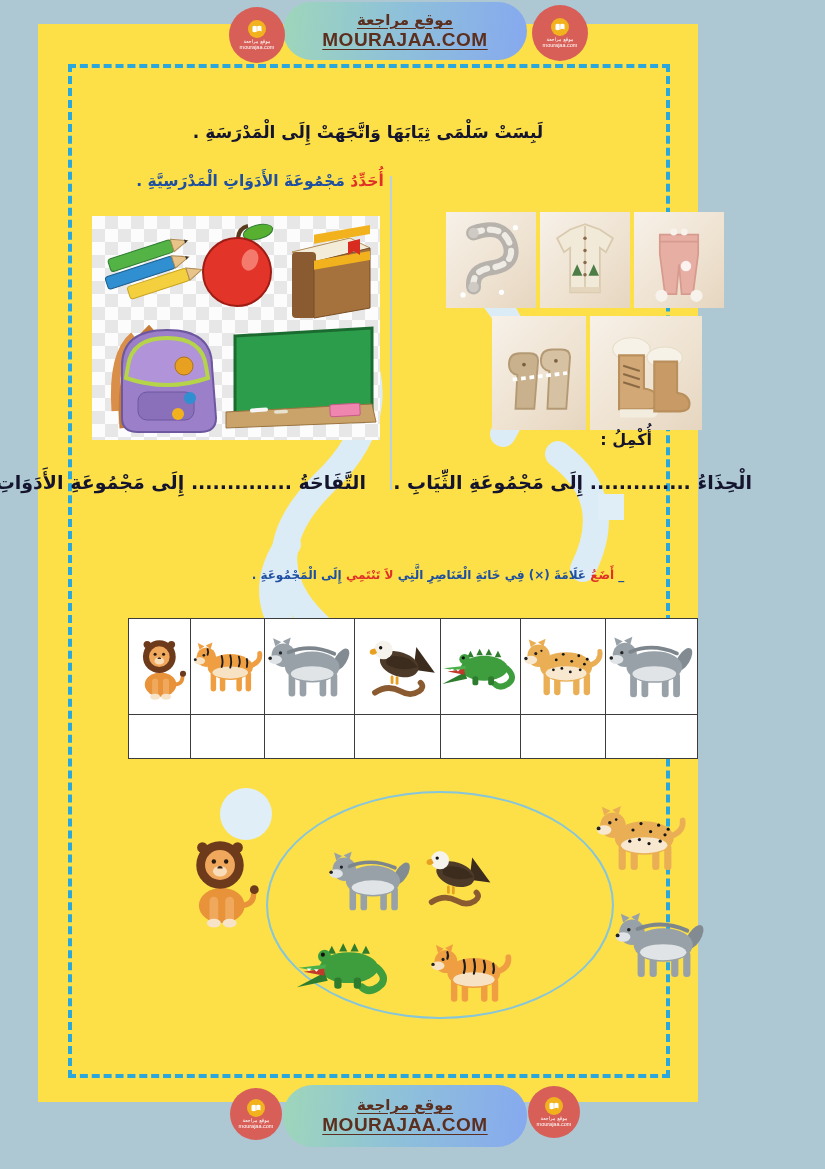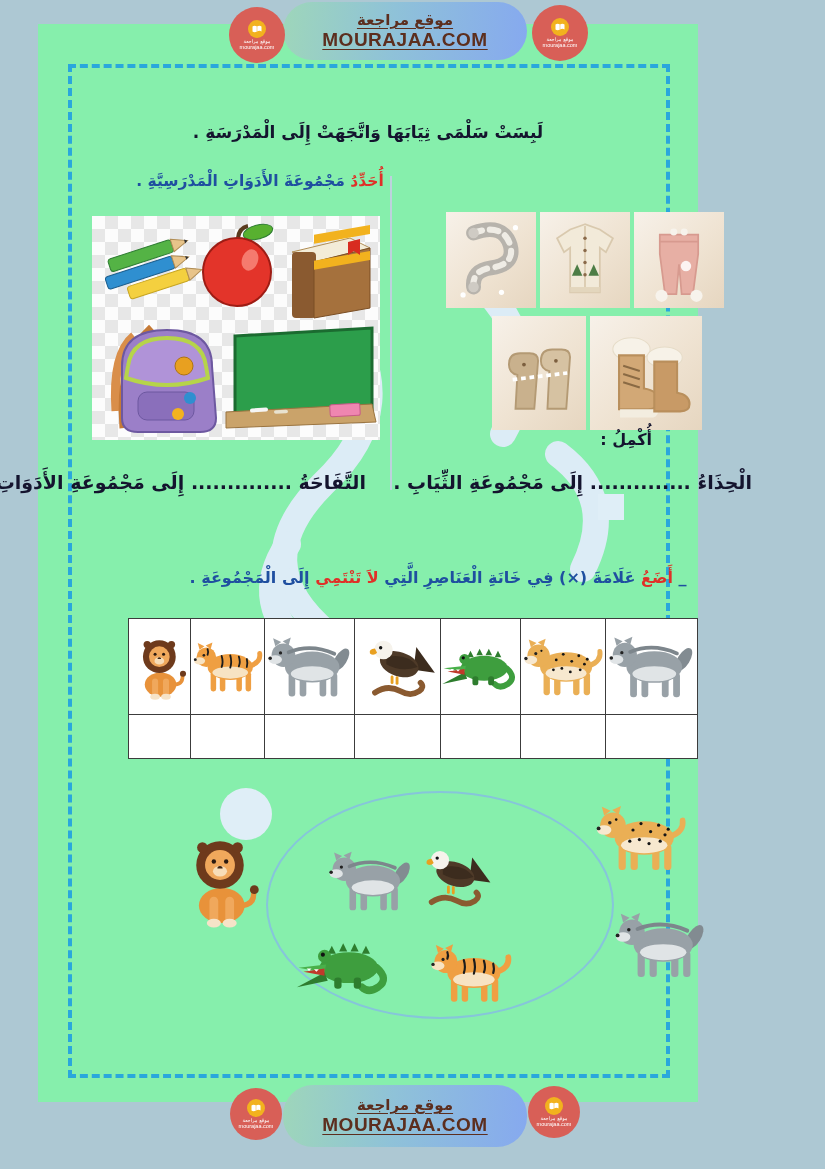--- a/index.html
+++ b/index.html
@@ -1,18 +1,18 @@
 <!DOCTYPE html>
 <html lang="ar"><head>
 <meta charset="utf-8">
 <style>
   html,body{margin:0;padding:0;background:#adc8d3;}
   .canvas{position:relative;width:825px;height:1169px;background:#adc8d3;overflow:hidden;
           font-family:"DejaVu Sans",sans-serif;}
-  .page{position:absolute;left:38px;top:24px;width:660px;height:1078px;background:#86efac;}
+  .page{position:absolute;left:38px;top:24px;width:660px;height:1078px;background:#fde047;}
   .frame{position:absolute;left:30px;top:40px;right:28px;bottom:24px;
          border:4px dashed #2aa7dc;}
   .watermark{position:absolute;inset:0;pointer-events:none;}
   
   .pill{position:absolute;left:283px;width:244px;height:58px;border-radius:30px;
         background:linear-gradient(95deg,#9ed6ba 0%,#8fc2d8 45%,#86a9ef 100%);
         display:flex;flex-direction:column;align-items:center;justify-content:center;z-index:6;}
   .pill-ar{font-size:15px;font-weight:bold;color:#5c2e1e;text-decoration:underline;text-underline-offset:3px;direction:rtl;}
   .pill-en{font-size:19px;font-weight:bold;color:#5c2e1e;text-decoration:underline;text-underline-offset:3px;
            font-family:"Liberation Sans",sans-serif;letter-spacing:.5px;}
@@ -25,21 +25,21 @@
   .badge .ben{font-size:5.5px;color:#fff;line-height:1;font-family:"Liberation Sans",sans-serif;}
   
   .intro{position:absolute;left:0;right:0;top:98px;text-align:center;font-size:17px;font-weight:bold;
          color:#14142e;direction:rtl;}
   .heading{position:absolute;top:148px;font-size:15.5px;font-weight:bold;direction:rtl;text-align:center;}
   .heading .verb{color:#e03028;}
   .heading .obj{color:#1f4fa0;}
   .divider{position:absolute;left:352px;top:152px;width:2px;height:314px;background:#bdd2dd;}
   .akmil{position:absolute;right:46px;top:406px;font-size:16px;font-weight:bold;color:#14142e;direction:rtl;}
   .fill-line{position:absolute;top:447px;font-size:19px;font-weight:bold;color:#14142e;direction:rtl;white-space:nowrap;}
-  .mark-line{position:absolute;left:80px;width:640px;top:544px;text-align:center;font-size:16px;
+  .mark-line{position:absolute;left:80px;width:640px;top:544px;text-align:center;font-size:12px;
              font-weight:bold;direction:rtl;color:#1f4fa0;}
   .mark-line .red{color:#e03028;}
   
   .clothes-grid{position:absolute;left:408px;top:188px;width:292px;}
   .crow{display:flex;gap:4px;}
   .crow2{margin-top:8px;margin-left:46px;}
   .cloth-card{background:linear-gradient(135deg,#f7f1e9 0%,#efe3d2 55%,#e6d6c0 100%);position:relative;overflow:hidden;}
   .cloth-card svg{width:100%;height:100%;display:block;}
   
   .tools-panel{position:absolute;left:54px;top:192px;width:288px;height:224px;background-color:#fcfcfc;

